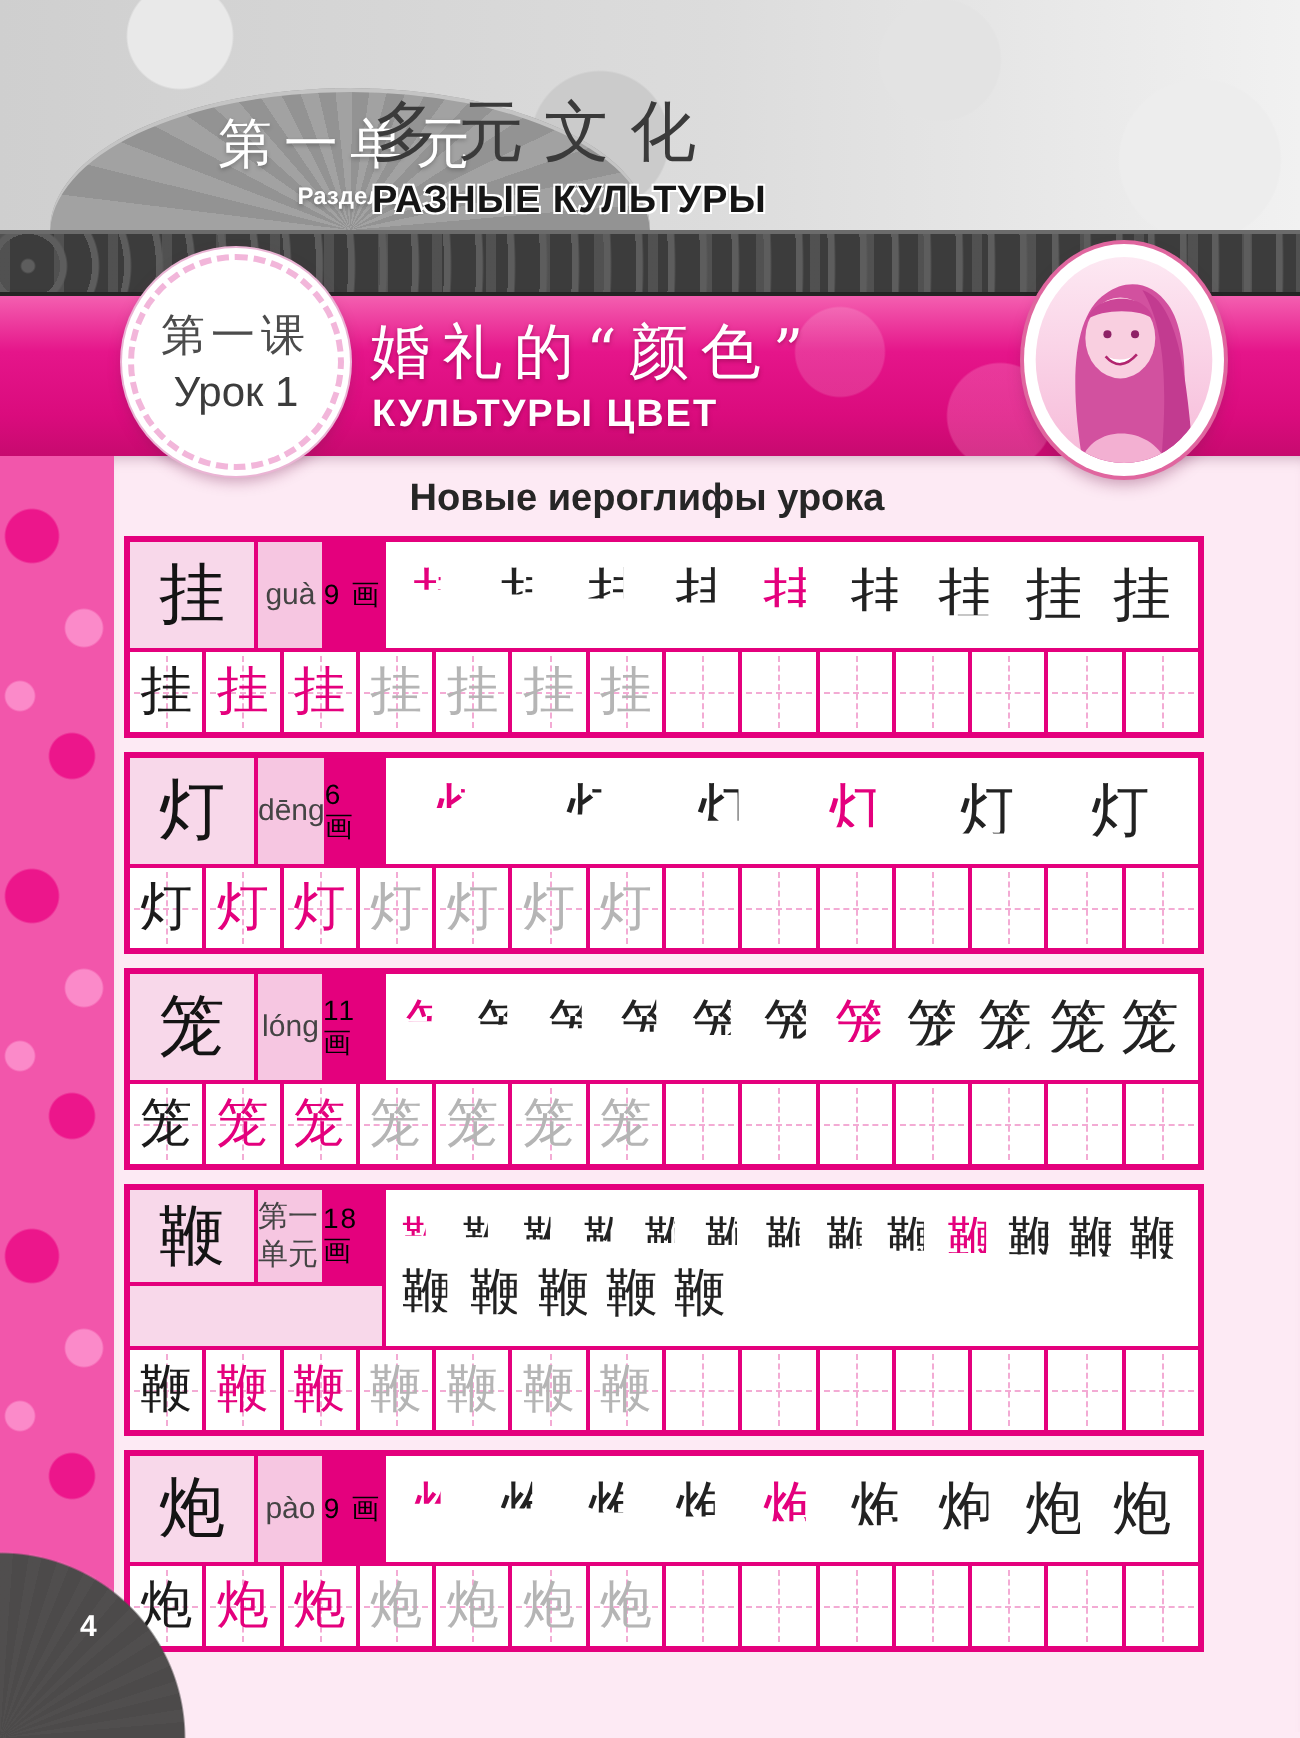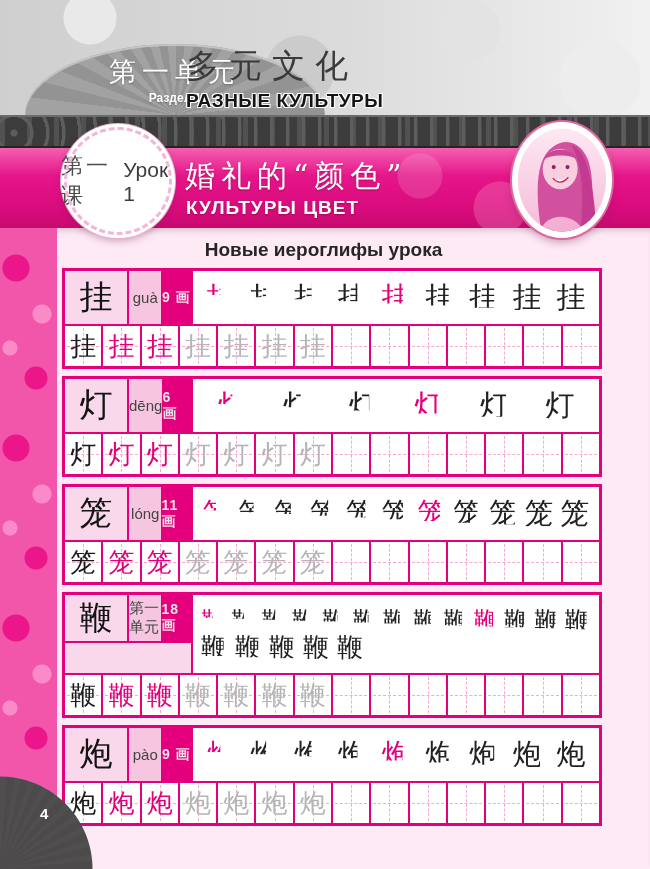--- a/index.html
+++ b/index.html
@@ -52,21 +52,21 @@
     box-shadow:0 5px 7px rgba(150,60,110,.45);}
   .lesson-title-cn{left:185px;top:156px;font-size:30px;color:#fff;letter-spacing:6px;
     font-family:"DejaVu Serif","Liberation Serif",serif;
     text-shadow:0 1px 2px rgba(120,0,60,.5);}
   .lesson-title-ru{left:186px;top:197px;font-size:19px;font-weight:bold;color:#fff;
     letter-spacing:1px;text-shadow:0 1px 2px rgba(120,0,60,.5);}
 
   
   .lesson-badge{left:61px;top:124px;width:114px;height:114px;border-radius:50%;
     background:#fff;box-shadow:0 0 0 1px #eab4d4,0 3px 7px rgba(120,30,80,.35);
-    display:flex;flex-direction:row;align-items:center;justify-content:center;z-index:5;}
+    display:flex;flex-direction:column;align-items:center;justify-content:center;z-index:5;}
   .lesson-badge::after{content:"";position:absolute;inset:3px;border-radius:50%;
     border:3px dashed #f2b6da;}
   .lesson-badge .cn{font-size:22px;color:#4c4c4c;letter-spacing:3px;
     font-family:"DejaVu Serif","Liberation Serif",serif;}
   .lesson-badge .ru{font-size:21px;font-weight:normal;color:#3c3c3c;margin-top:2px;}
 
   
   .photo-oval{left:512px;top:122px;width:100px;height:116px;border-radius:50%;
     background:#fff;box-shadow:0 0 0 2px #d4femutedf;z-index:5;
     box-shadow:0 0 0 2px #e0669f,0 4px 8px rgba(120,30,80,.4);padding:4px;box-sizing:border-box;}
@@ -98,21 +98,21 @@
     border-right:2px solid #e4007d;box-sizing:border-box;}
   .left-row1{display:flex;flex:1;min-height:0;}
   .two .left-row1{flex:0 0 46px;}
   .char-cell{width:64px;background:#f8d8ea;display:flex;align-items:center;justify-content:center;
     font-size:33px;color:#141414;border-right:2px solid #e4007d;box-sizing:border-box;
     font-family:"DejaVu Sans",sans-serif;}
   .pin-stack{width:62px;display:flex;flex-direction:row;flex:1;}
   .pinyin{flex:1.1;background:#f6c6e1;display:flex;align-items:center;justify-content:center;
     font-size:15px;color:#444;}
   .scount{flex:1;background:#e4007d;display:flex;align-items:center;justify-content:center;
-    font-size:14px;font-weight:bold;color:#e5e5e5;letter-spacing:1px;}
+    font-size:14px;font-weight:normal;color:#000000;letter-spacing:1px;}
   .left-fill{flex:1;background:#f8d8ea;border-top:2px solid #e4007d;}
   .stroke-area{flex:1;display:flex;flex-direction:column;justify-content:center;background:#fff;}
   .stroke-line{display:flex;justify-content:space-around;align-items:center;padding:0 6px;}
   .stroke-line.partial{justify-content:flex-start;gap:8px;padding-left:8px;}
   .step{font-size:29px;line-height:1;color:#222;font-family:"DejaVu Sans",sans-serif;}
   .two .step{font-size:26px;}
   .pinkstep{color:#e4007d;}
 
   .prow{display:flex;border-top:2px solid #e4007d;height:40px;}
   .pcell{flex:1;position:relative;border-left:2px solid #e4007d;display:flex;

